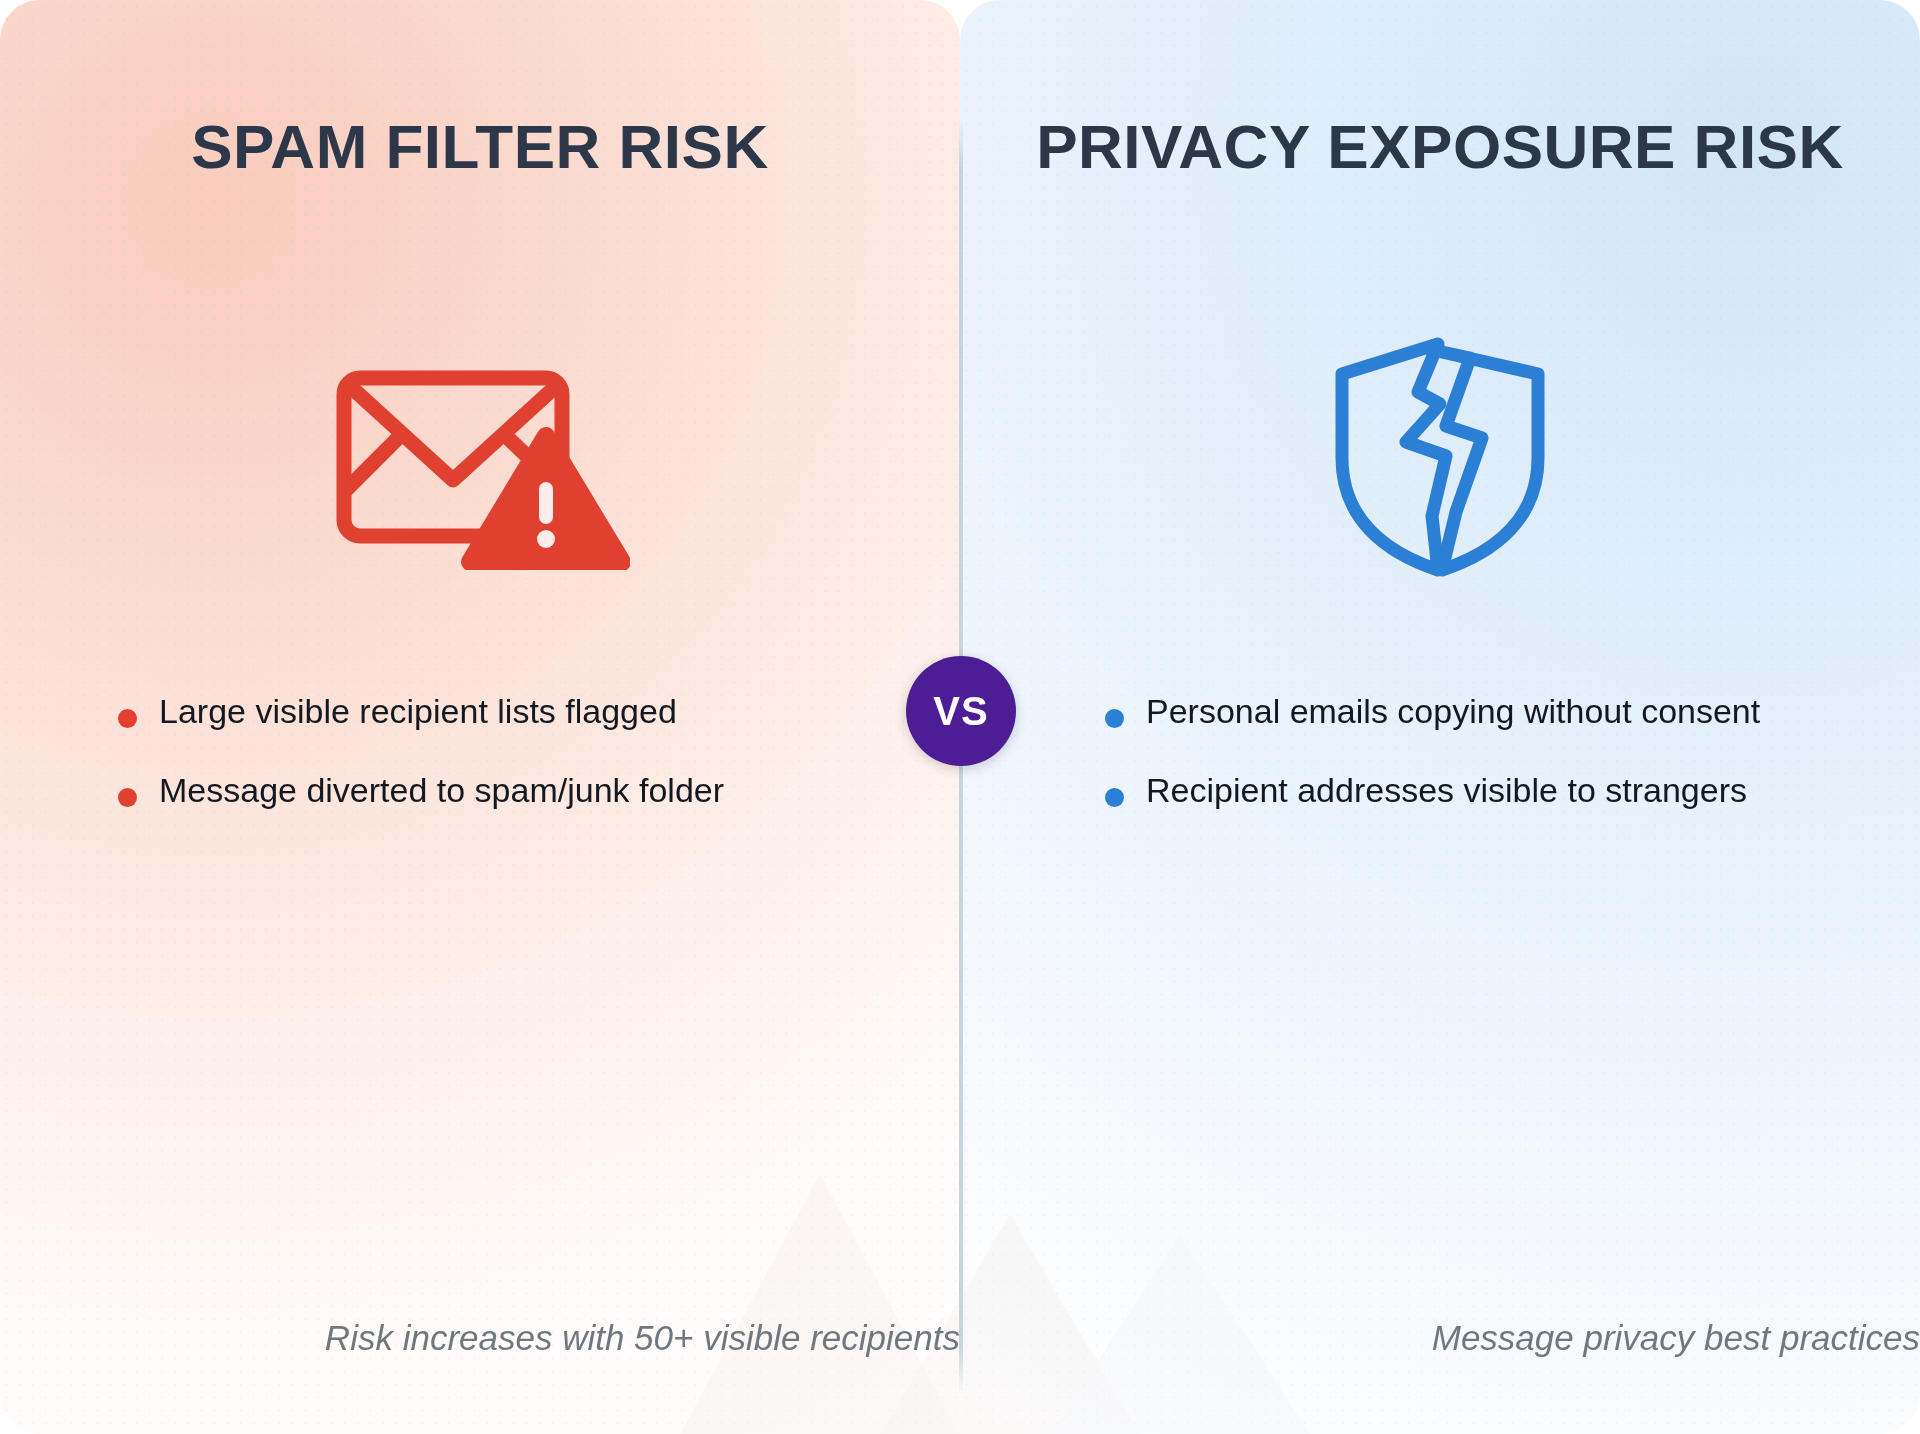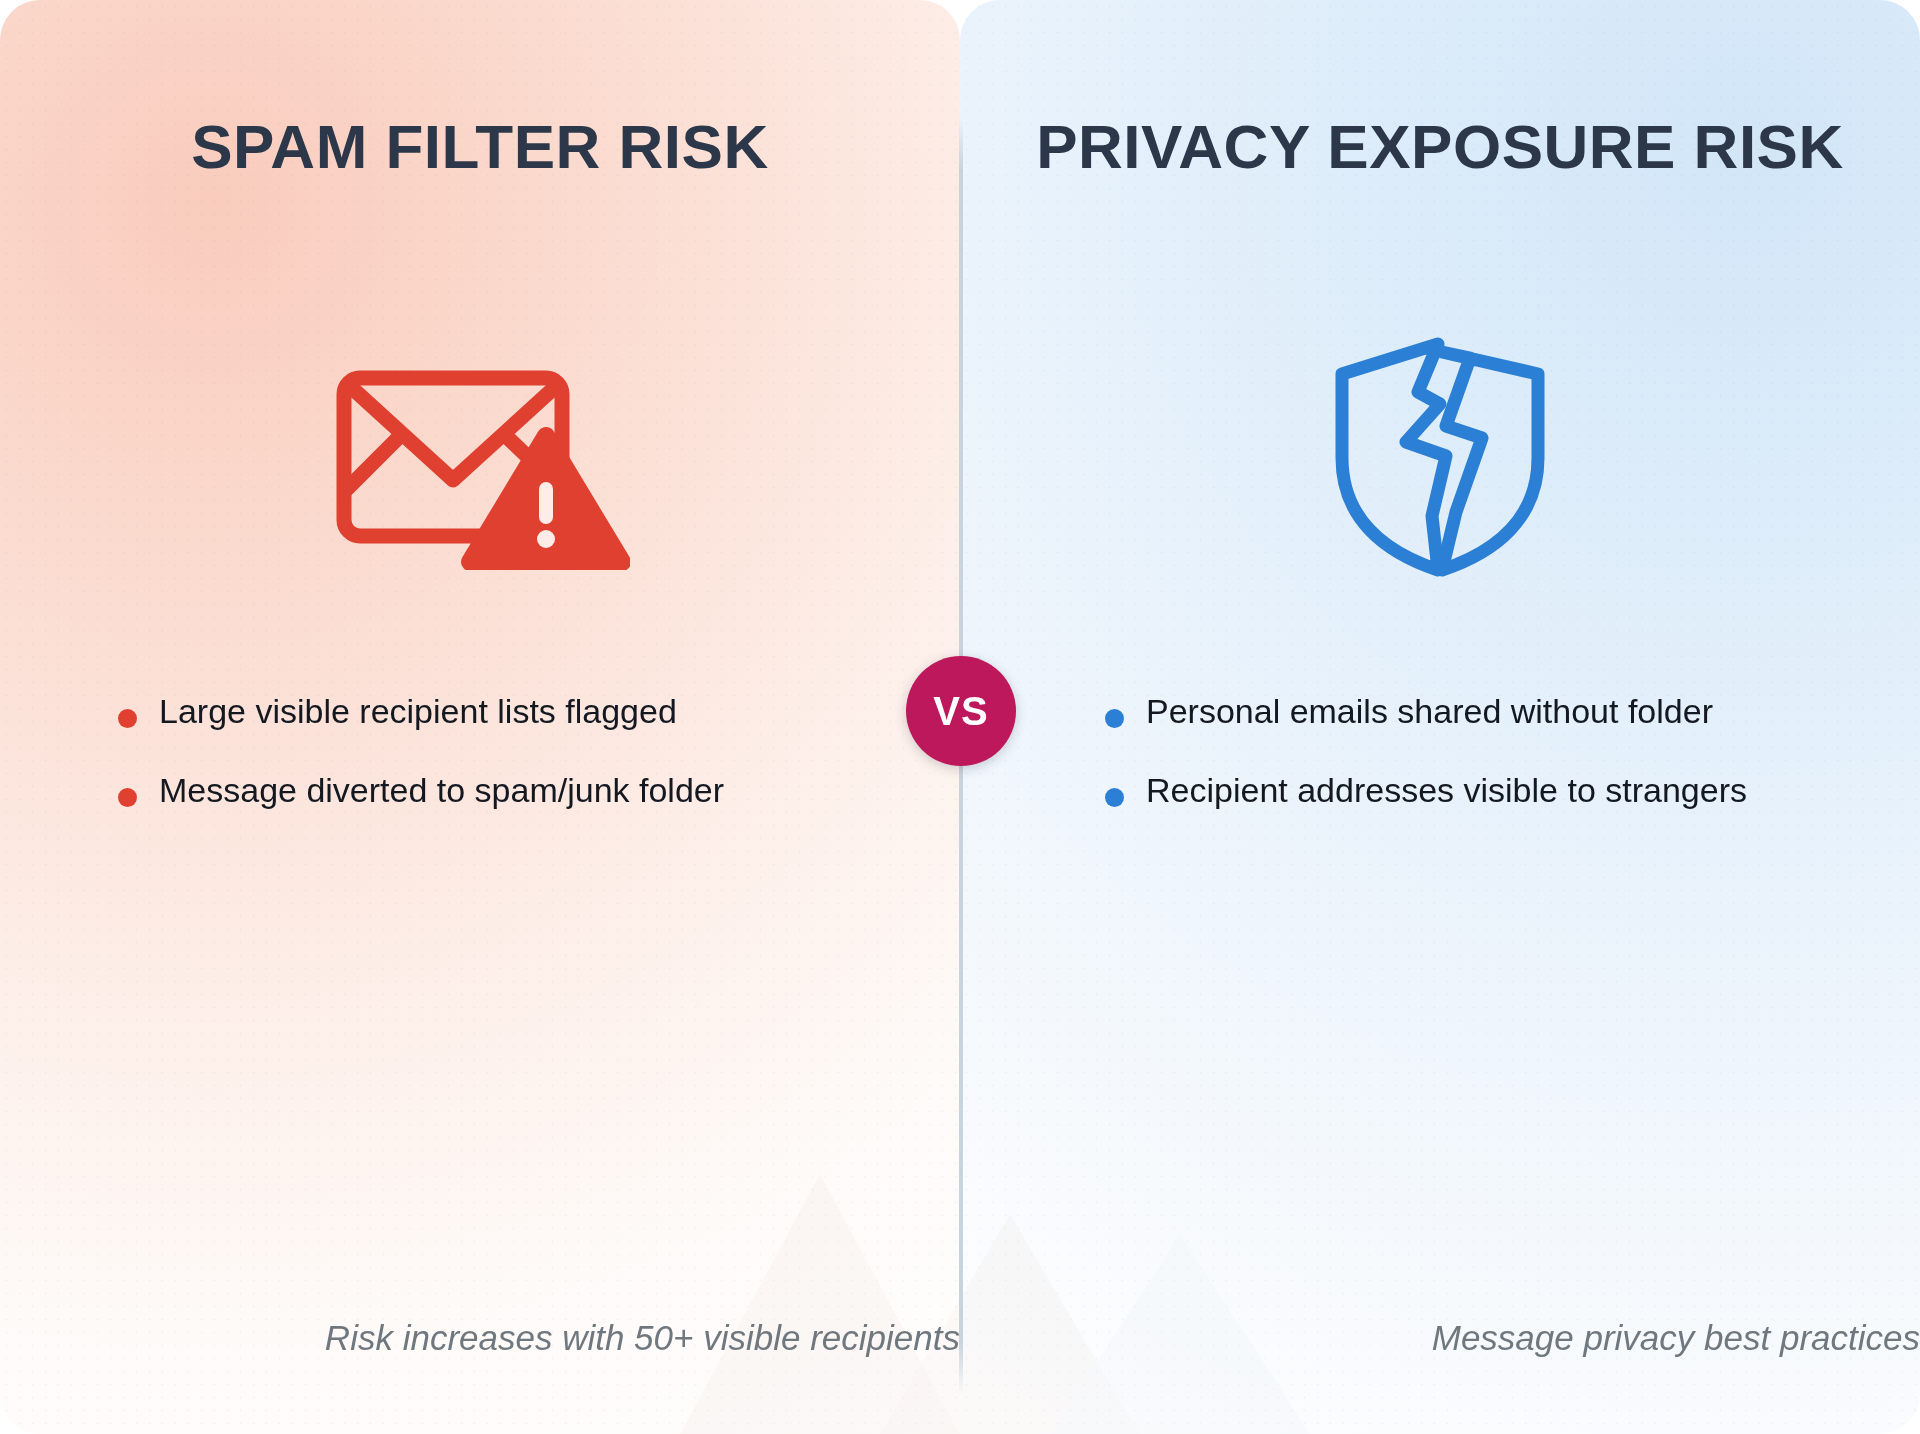--- a/index.html
+++ b/index.html
@@ -83,21 +83,21 @@
   }
 
   
   #vs-badge {
     position: absolute;
     left: 906px;
     top: 656px;
     width: 110px;
     height: 110px;
     border-radius: 50%;
-    background: #be185d;
+    background: #4c1d95;
     display: flex;
     align-items: center;
     justify-content: center;
     box-shadow: 0 3px 12px rgba(40,50,65,0.22);
     z-index: 5;
   }
   #vs-badge .vs-label {
     color: #ffffff;
     font-size: 40px;
     font-weight: 700;
@@ -260,21 +260,21 @@
                  L112 186 L126 126 L86 112 L120 74 L98 62 Z" fill="none" stroke="#2b7fd4" stroke-width="13" stroke-linejoin="round" stroke-linecap="round"></path>
 
         <path d="M122 22 L218 44 L218 128 C218 188 176 222 122 240
                  L136 182 L162 108 L126 96 L150 28 Z" fill="none" stroke="#2b7fd4" stroke-width="13" stroke-linejoin="round" stroke-linecap="round"></path>
       </svg>
     </div>
 
     <div class="bullets">
       <div class="bullet-item">
         <span class="bullet-dot blue"></span>
-        <span class="bullet-text">Personal emails shared without folder</span>
+        <span class="bullet-text">Personal emails copying without consent</span>
       </div>
       <div class="bullet-item">
         <span class="bullet-dot blue"></span>
         <span class="bullet-text">Recipient addresses visible to strangers</span>
       </div>
     </div>
 
     <div class="footnote">Message privacy best practices</div>
   </div>
 

